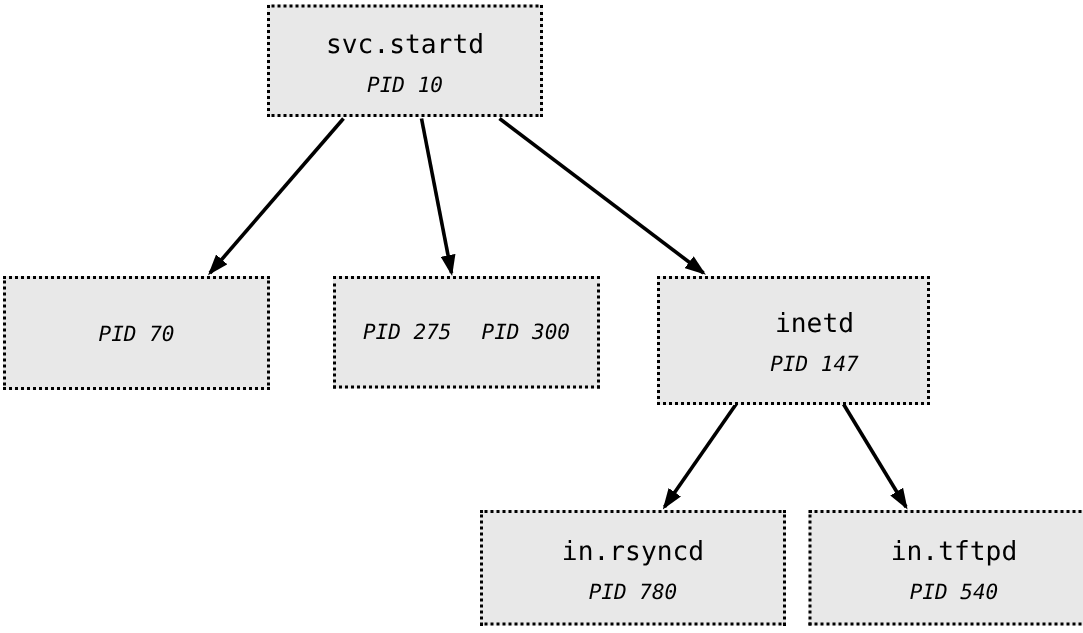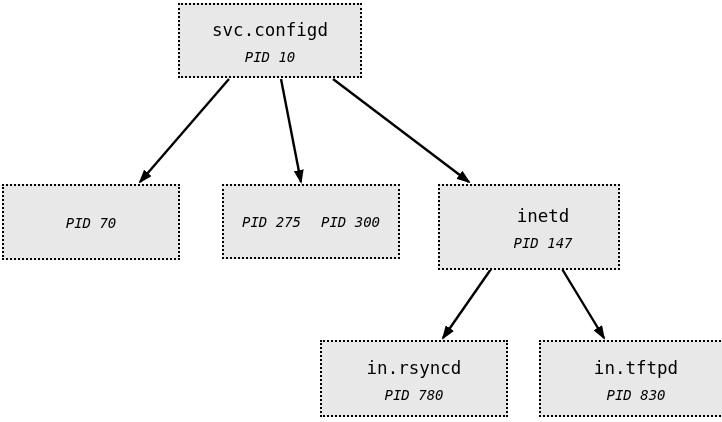--- a/index.html
+++ b/index.html
@@ -52,21 +52,21 @@
     font-style: italic;
     line-height: 17px;
     color: #000000;
     white-space: nowrap;
   }
   
   .n-startd  { left: 178px; top: 3px;   width: 184px; height: 75px; }
   .n-configd { left: 2px;   top: 184px; width: 178px; height: 76px; }
   .n-sendmail{ left: 222px; top: 184px; width: 178px; height: 75px; }
   .n-inetd   { left: 438px; top: 184px; width: 182px; height: 86px; padding-left: 28px; }
-  .n-rsyncd  { left: 320px; top: 340px; width: 188px; height: 77px; }
+  .n-rsyncd  { left: 320px; top: 340px; width: 204px; height: 77px; }
   .n-tftpd   { left: 539px; top: 340px; width: 194px; height: 77px; }
 </style>
 </head>
 <body>
 
 <div class="canvas">
 
   <svg class="edges" viewBox="0 0 722 422" xmlns="http://www.w3.org/2000/svg">
     <defs>
       <marker id="arrowhead" viewBox="0 0 14 10" refX="12" refY="5" markerWidth="14" markerHeight="10" markerUnits="userSpaceOnUse" orient="auto">
@@ -74,21 +74,21 @@
       </marker>
     </defs>
     <line x1="229" y1="79" x2="140" y2="182" stroke="#000000" stroke-width="2.4" marker-end="url(#arrowhead)"></line>
     <line x1="281" y1="79" x2="301" y2="182" stroke="#000000" stroke-width="2.4" marker-end="url(#arrowhead)"></line>
     <line x1="333" y1="79" x2="469" y2="182" stroke="#000000" stroke-width="2.4" marker-end="url(#arrowhead)"></line>
     <line x1="498" y1="259" x2="443" y2="338" stroke="#000000" stroke-width="2.4" marker-end="url(#arrowhead)"></line>
     <line x1="556" y1="259" x2="604" y2="338" stroke="#000000" stroke-width="2.4" marker-end="url(#arrowhead)"></line>
   </svg>
 
   <div class="node n-startd">
-    <div class="label">svc.configd</div>
+    <div class="label">svc.startd</div>
     <div class="pids">
       <span class="pid">PID 10</span>
     </div>
   </div>
 
   <div class="node n-configd">
     <div class="pids">
       <span class="pid">PID 70</span>
     </div>
   </div>
@@ -110,17 +110,17 @@
   <div class="node n-rsyncd">
     <div class="label">in.rsyncd</div>
     <div class="pids">
       <span class="pid">PID 780</span>
     </div>
   </div>
 
   <div class="node n-tftpd">
     <div class="label">in.tftpd</div>
     <div class="pids">
-      <span class="pid">PID 830</span>
+      <span class="pid">PID 540</span>
     </div>
   </div>
 
 </div>
 
 </body></html>

